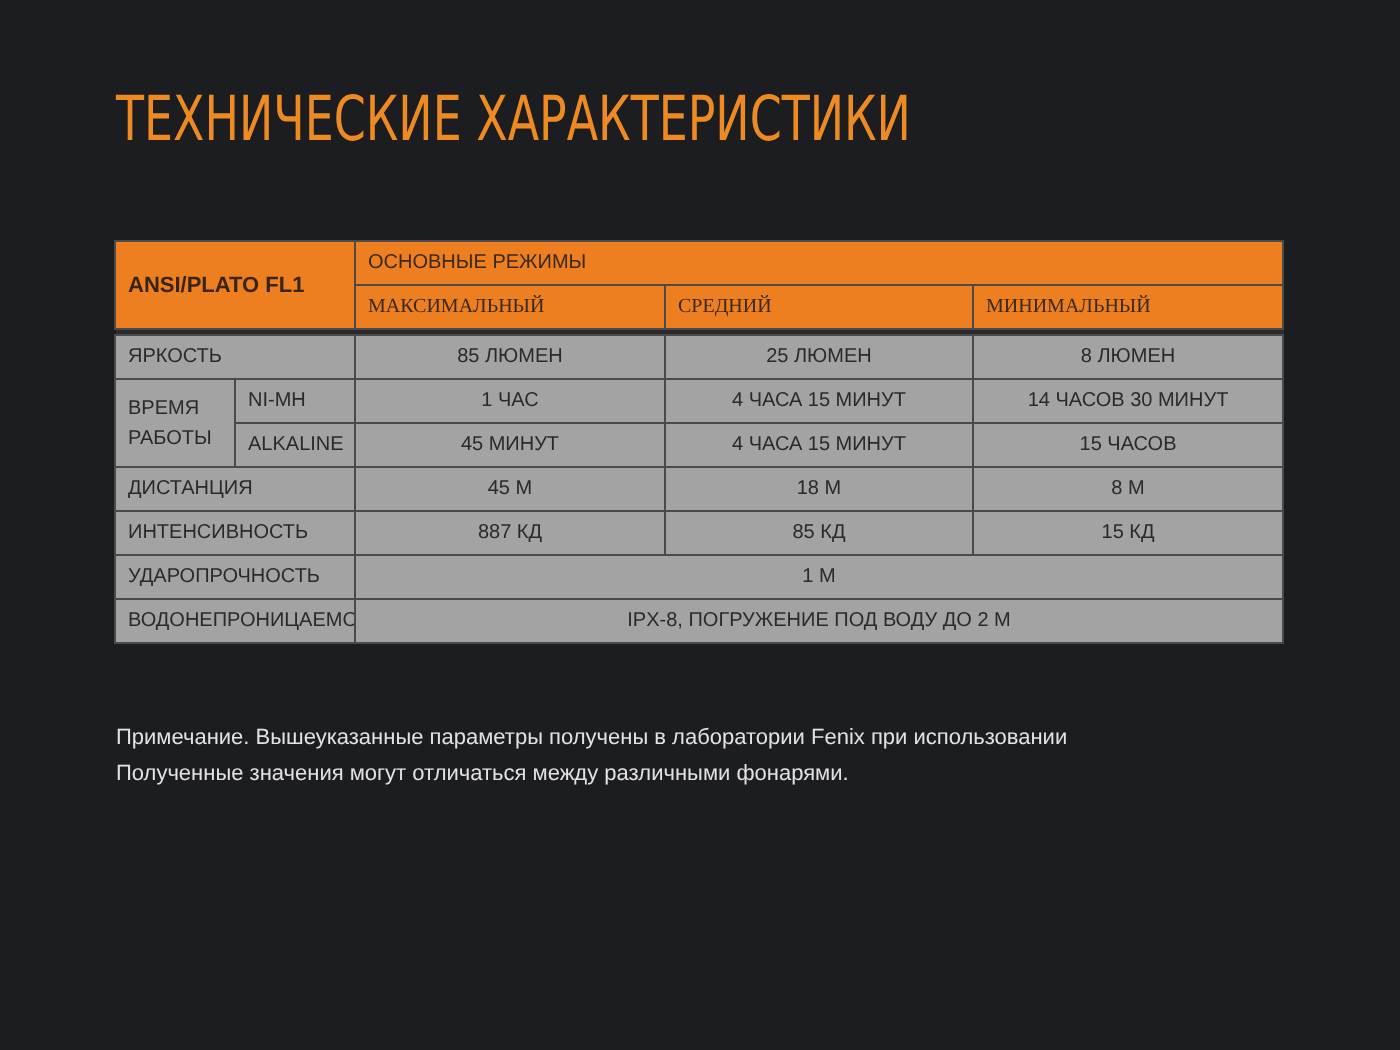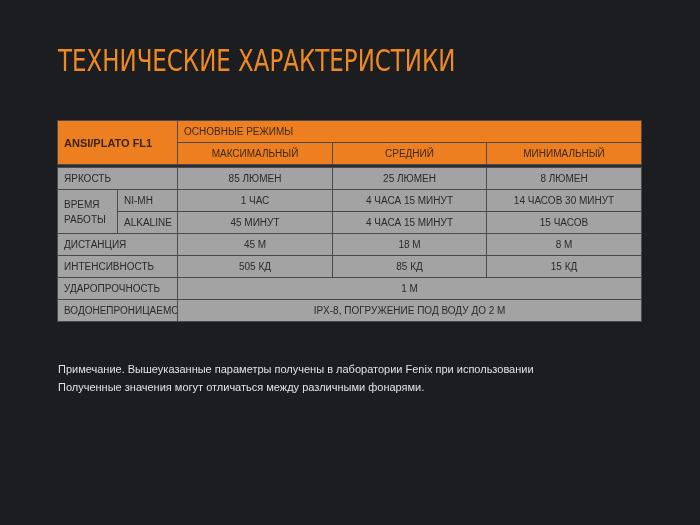--- a/index.html
+++ b/index.html
@@ -33,21 +33,21 @@
     white-space: nowrap;
     overflow: hidden;
   }
   .hdr td {
     background: #ed7f21;
     color: #3a2a1a;
     border-color: #b85e14;
   }
   td.hdr-main { text-align: left; padding-left: 174px; height: 20px; }
   td.hdr-corner { text-align: left; font-weight: bold; font-size: 11px; color: #3a2510; }
-  td.hdr-sub { text-align: center; height: 21px; }
+  td.hdr-sub { height: 21px; font-family: Liberation Serif, serif; }
   tr.gap td { height: 2px; padding: 0; background: #2a2b2f; border: none; }
   .body td { background: #a3a3a4; margin-left: 20px; }
   td.lbl { text-align: left; }
   td.val { text-align: center; }
   td.lbl-small { font-size: 10px; padding-left: 5px; }
   td.time-lbl { line-height: 15px; vertical-align: middle; }
   .note {
     position: absolute; left: 58px; top: 361px;
     width: 600px;
     font-size: 11px; line-height: 17.5px;
@@ -109,21 +109,21 @@
 
   <tr class="body">
     <td class="lbl" colspan="2">ДИСТАНЦИЯ</td>
     <td class="val">45 М</td>
     <td class="val">18 М</td>
     <td class="val">8 М</td>
   </tr>
 
   <tr class="body">
     <td class="lbl" colspan="2">ИНТЕНСИВНОСТЬ</td>
-    <td class="val">505 КД</td>
+    <td class="val">887 КД</td>
     <td class="val">85 КД</td>
     <td class="val">15 КД</td>
   </tr>
 
   <tr class="body">
     <td class="lbl" colspan="2">УДАРОПРОЧНОСТЬ</td>
     <td class="val" colspan="3">1 М</td>
   </tr>
 
   <tr class="body">

